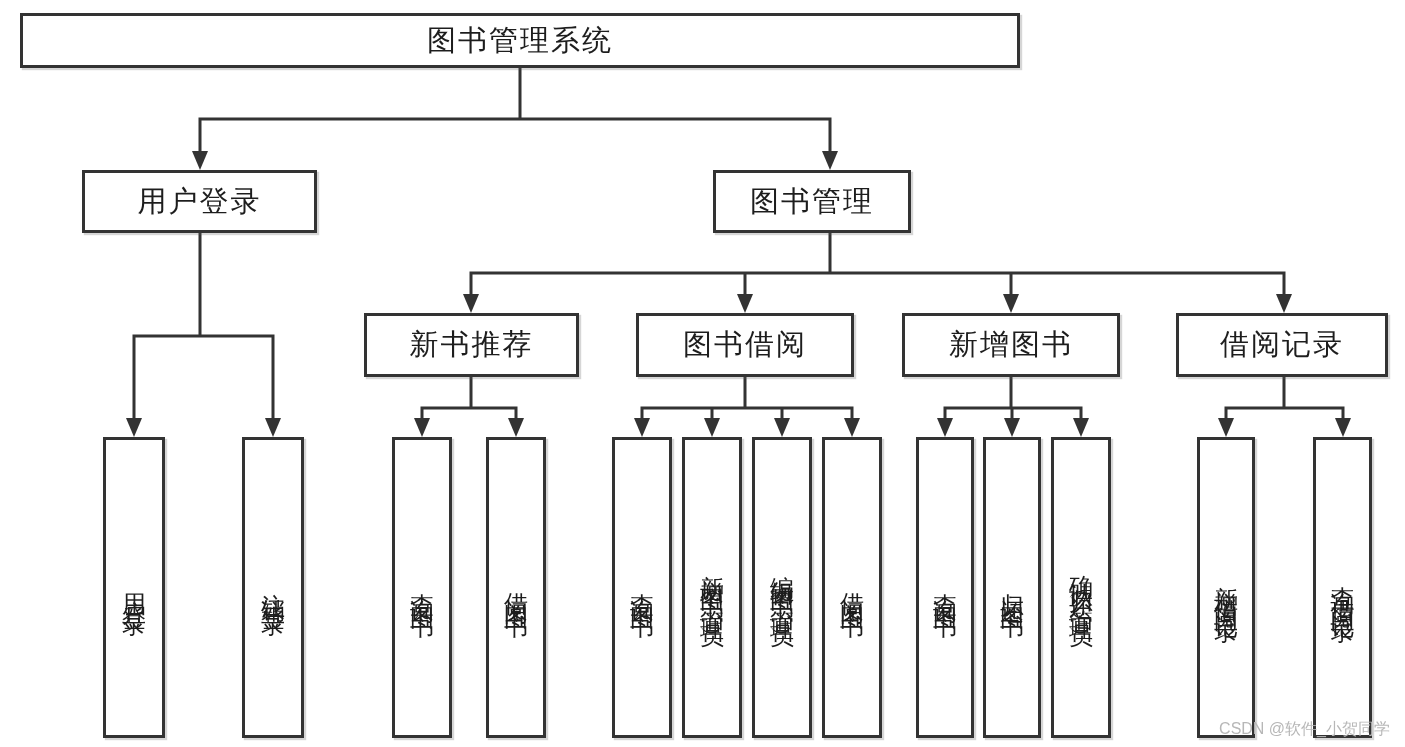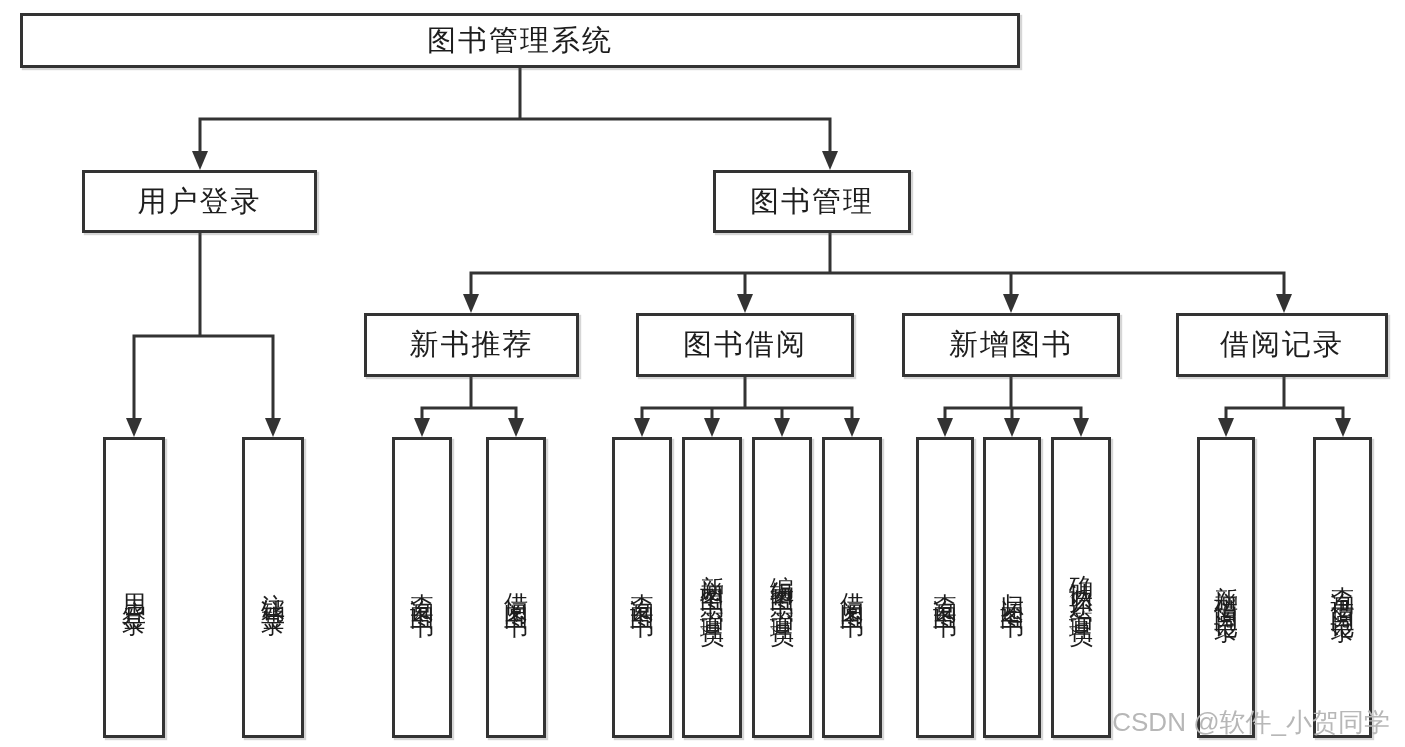--- a/index.html
+++ b/index.html
@@ -42,21 +42,21 @@
     text-orientation: mixed;
     font-size: 24px;
     letter-spacing: 7px;
     line-height: 1;
     white-space: nowrap;
   }
   .watermark {
     position: absolute;
     right: 15px;
     bottom: 7px;
-    font-size: 26px;
+    font-size: 16px;
     color: var(--watermark, #b7b7b7);
     white-space: nowrap;
     pointer-events: none;
   }
 </style>
 </head>
 <body>
 
 <div class="canvas">
 

